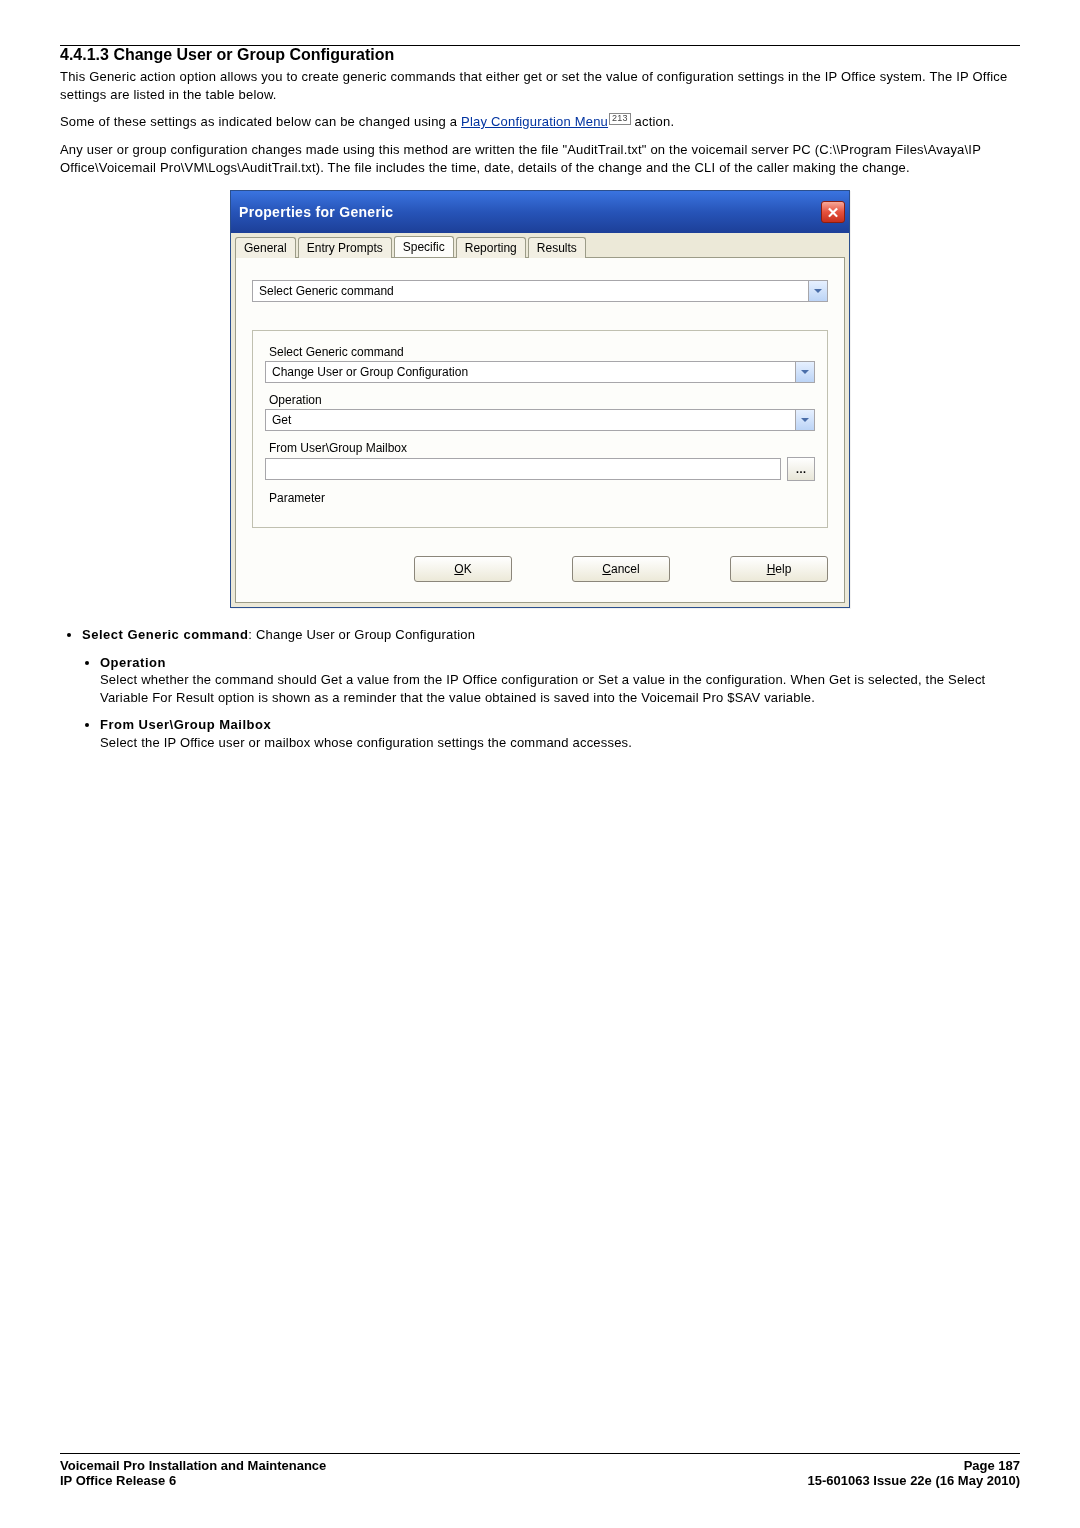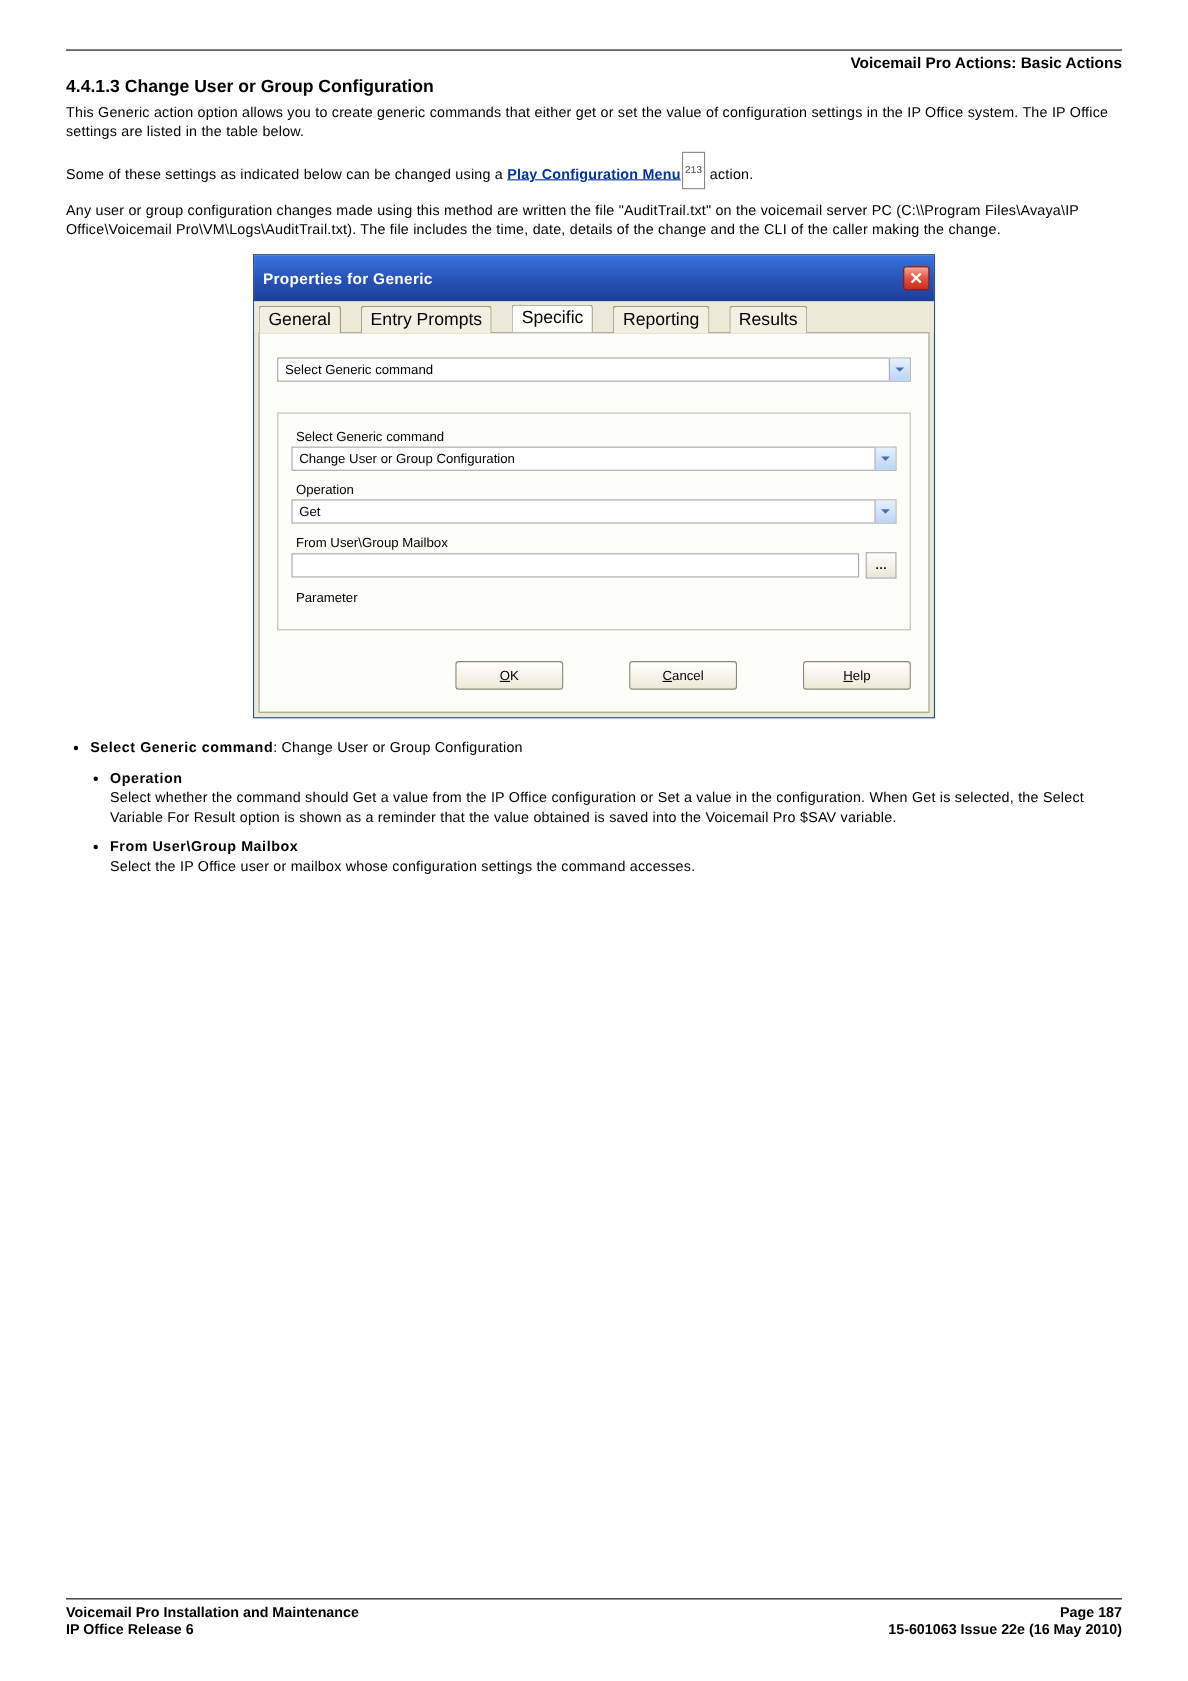--- a/index.html
+++ b/index.html
@@ -37,27 +37,26 @@
   }
   .para {
     font-size: 13px;
     line-height: 1.35;
     margin-bottom: 10px;
     letter-spacing: 0.2px;
   }
   .link {
     color: #0033a0;
     text-decoration: underline;
-    font-weight: bold;
   }
   .ref-badge {
     display: inline-block;
     border: 1px solid #888;
     font-size: 9px;
-    padding: 11px 2px;
+    padding: 0 2px;
     margin-left: 1px;
     vertical-align: super;
     line-height: 1.1;
     text-decoration: none;
     color: #444;
   }
 
   
   .dialog {
     width: 618px;
@@ -99,23 +98,23 @@
   }
   .tabs {
     display: flex;
     padding: 3px 4px 0 4px;
     background: #ece9d8;
   }
   .tab {
     padding: 3px 8px;
     border: 1px solid #9c9c88;
     border-bottom: none;
-    margin-right: 18px;
+    margin-right: 2px;
     background: #f2efe3;
-    font-size: 16px;
+    font-size: 12px;
     border-radius: 3px 3px 0 0;
     position: relative;
     top: 1px;
     text-align: center;
   }
   .tab.active {
     background: #fdfdfa;
     font-weight: normal;
     top: 0;
   }
@@ -255,21 +254,20 @@
     justify-content: space-between;
     font-size: 13px;
     font-weight: bold;
   }
 </style>
 </head>
 <body>
 
 <div class="page">
   <hr class="hr-top">
-  <div class="header-tag">Voicemail Pro Actions: Basic Actions</div>
 
   <div class="section-title">
     <span>4.4.1.3</span>
     <span>Change User or Group Configuration</span>
   </div>
 
   <div class="para">This Generic action option allows you to create generic commands that either get or set the value of configuration settings in the IP Office system. The IP Office settings are listed in the table below.</div>
 
   <div class="para">
     <span>Some of these settings as indicated below can be changed using a </span><a class="link">Play Configuration Menu</a><span class="ref-badge">213</span><span> action.</span>

